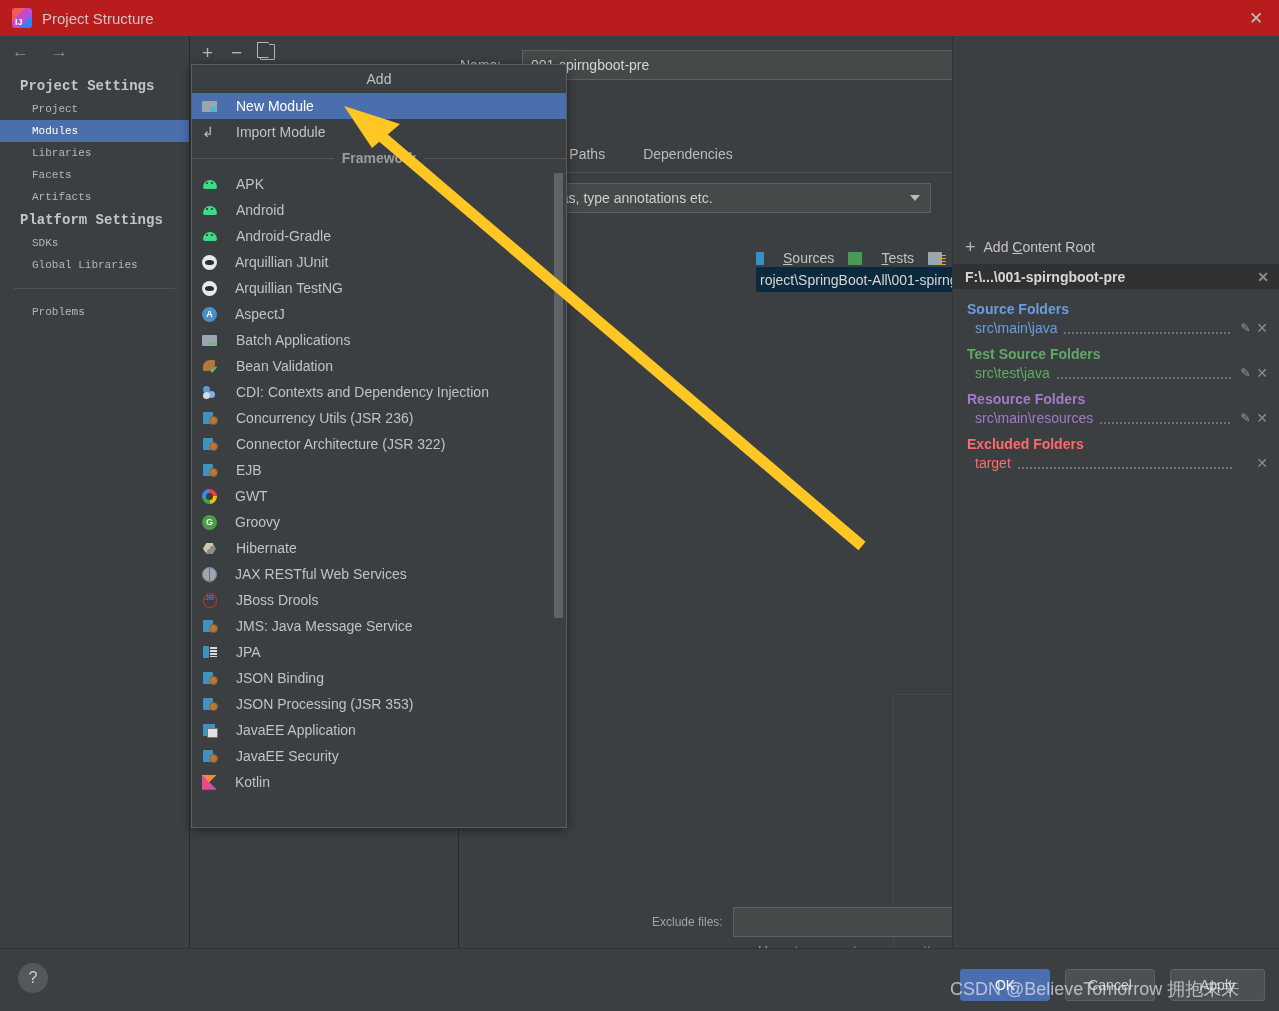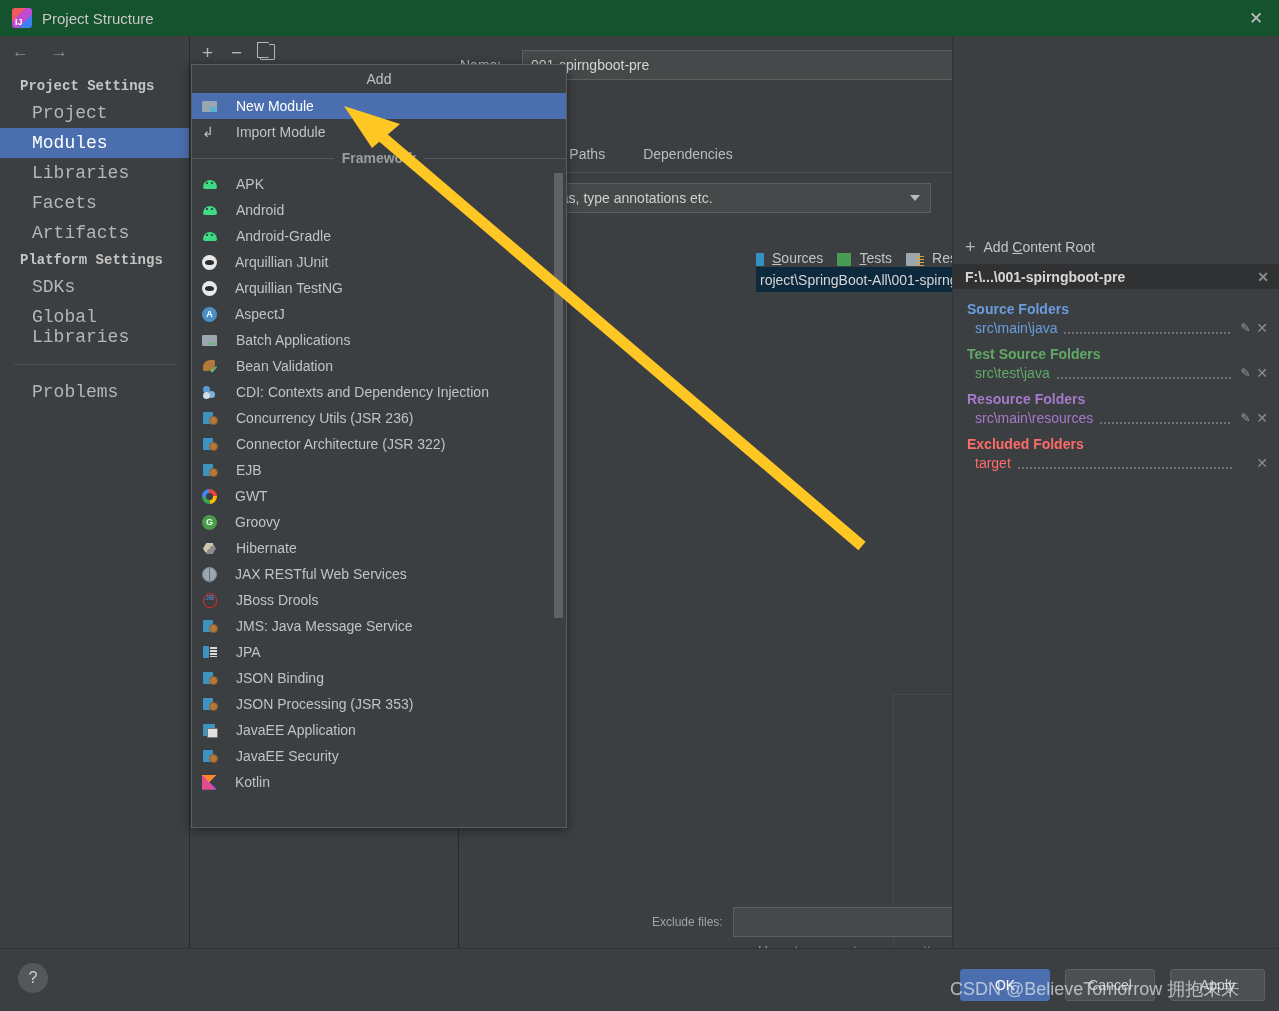--- a/index.html
+++ b/index.html
@@ -9,21 +9,21 @@
     font-family: "Liberation Sans", sans-serif;
     font-size: 14px;
     color: #bbbbbb;
     overflow: hidden;
     position: relative;
   }
 
   
   .titlebar {
     position: absolute; top: 0; left: 0; width: 1279px; height: 36px;
-    background: #14532d;
+    background: #b91c1c;
     display: flex; align-items: center;
   }
   .title-icon {
     width: 20px; height: 20px; margin-left: 12px; margin-right: 10px;
     position: relative; border-radius: 3px; overflow: hidden;
     background: linear-gradient(135deg,#f05a5a 0%,#f05a5a 33%,#c14bd0 33%,#c14bd0 66%,#3d7ef2 66%);
   }
   .title-icon::after {
     content: "IJ"; position: absolute; left: 3px; bottom: 1px;
     font-size: 9px; font-weight: bold; color: #fff; line-height: 10px;
@@ -40,21 +40,21 @@
     position: absolute; left: 0; top: 36px; width: 190px; height: 912px;
     background: #3c3f41; border-right: 1px solid #2b2b2b;
   }
   .nav-arrows { height: 32px; display: flex; align-items: center; padding-left: 12px; gap: 22px; }
   .nav-arrow { color: #888a8c; font-size: 17px; cursor: pointer; }
   .side-group {
     font-weight: bold; color: #c5c5c5; font-size: 14px;
     padding: 4px 0 4px 20px;
   }
   .side-item {
-    padding: 5px 0 5px 32px; color: #b4b7b9; font-size: 18px; cursor: pointer;
+    padding: 5px 0 5px 32px; color: #b4b7b9; font-size: 11px; cursor: pointer;
   }
   .side-item.selected { background: #4b6eaf; color: #ffffff; }
   .side-sep { height: 1px; background: #4f5254; margin: 12px 14px 12px 14px; }
 
   
   .center {
     position: absolute; left: 190px; top: 36px; right: 0; height: 912px;
     background: #3c3f41;
   }
   .mod-toolbar {
@@ -114,21 +114,21 @@
     position: absolute; right: 10px; width: 0; height: 0;
     border-left: 5px solid transparent; border-right: 5px solid transparent;
     border-top: 6px solid #b8bbbd;
   }
 
   
   .legend-row {
     position: absolute; left: 566px; top: 203px; height: 22px;
     display: flex; align-items: center; gap: 14px; font-size: 14px;
   }
-  .legend-item { display:flex; align-items:flex-end; gap:8px; color:#c3c3c3; cursor: pointer; margin-top: 16px; }
+  .legend-item { display:flex; align-items:center; gap:19px; color:#c3c3c3; cursor: pointer; margin-top: 16px; }
   .legend-item u { text-decoration: underline; }
   .sw { width: 14px; height: 13px; border-radius: 1px; display:inline-block; position: relative; }
   .sw.blue  { background:#3592c4; width: 8px; }
   .sw.green { background:#499c54; }
   .sw.gray  { background:#9aa7b0; }
   .sw.gray2 { background:#9aa7b0; }
   .sw.orange{ background:#c75450; background:#cc6c38; }
   .sw.lines::after{
     content:""; position:absolute; right:-4px; bottom:0; width:8px; height:10px;
     background: repeating-linear-gradient(to bottom,#d9a441 0 1.5px,transparent 1.5px 3px);

